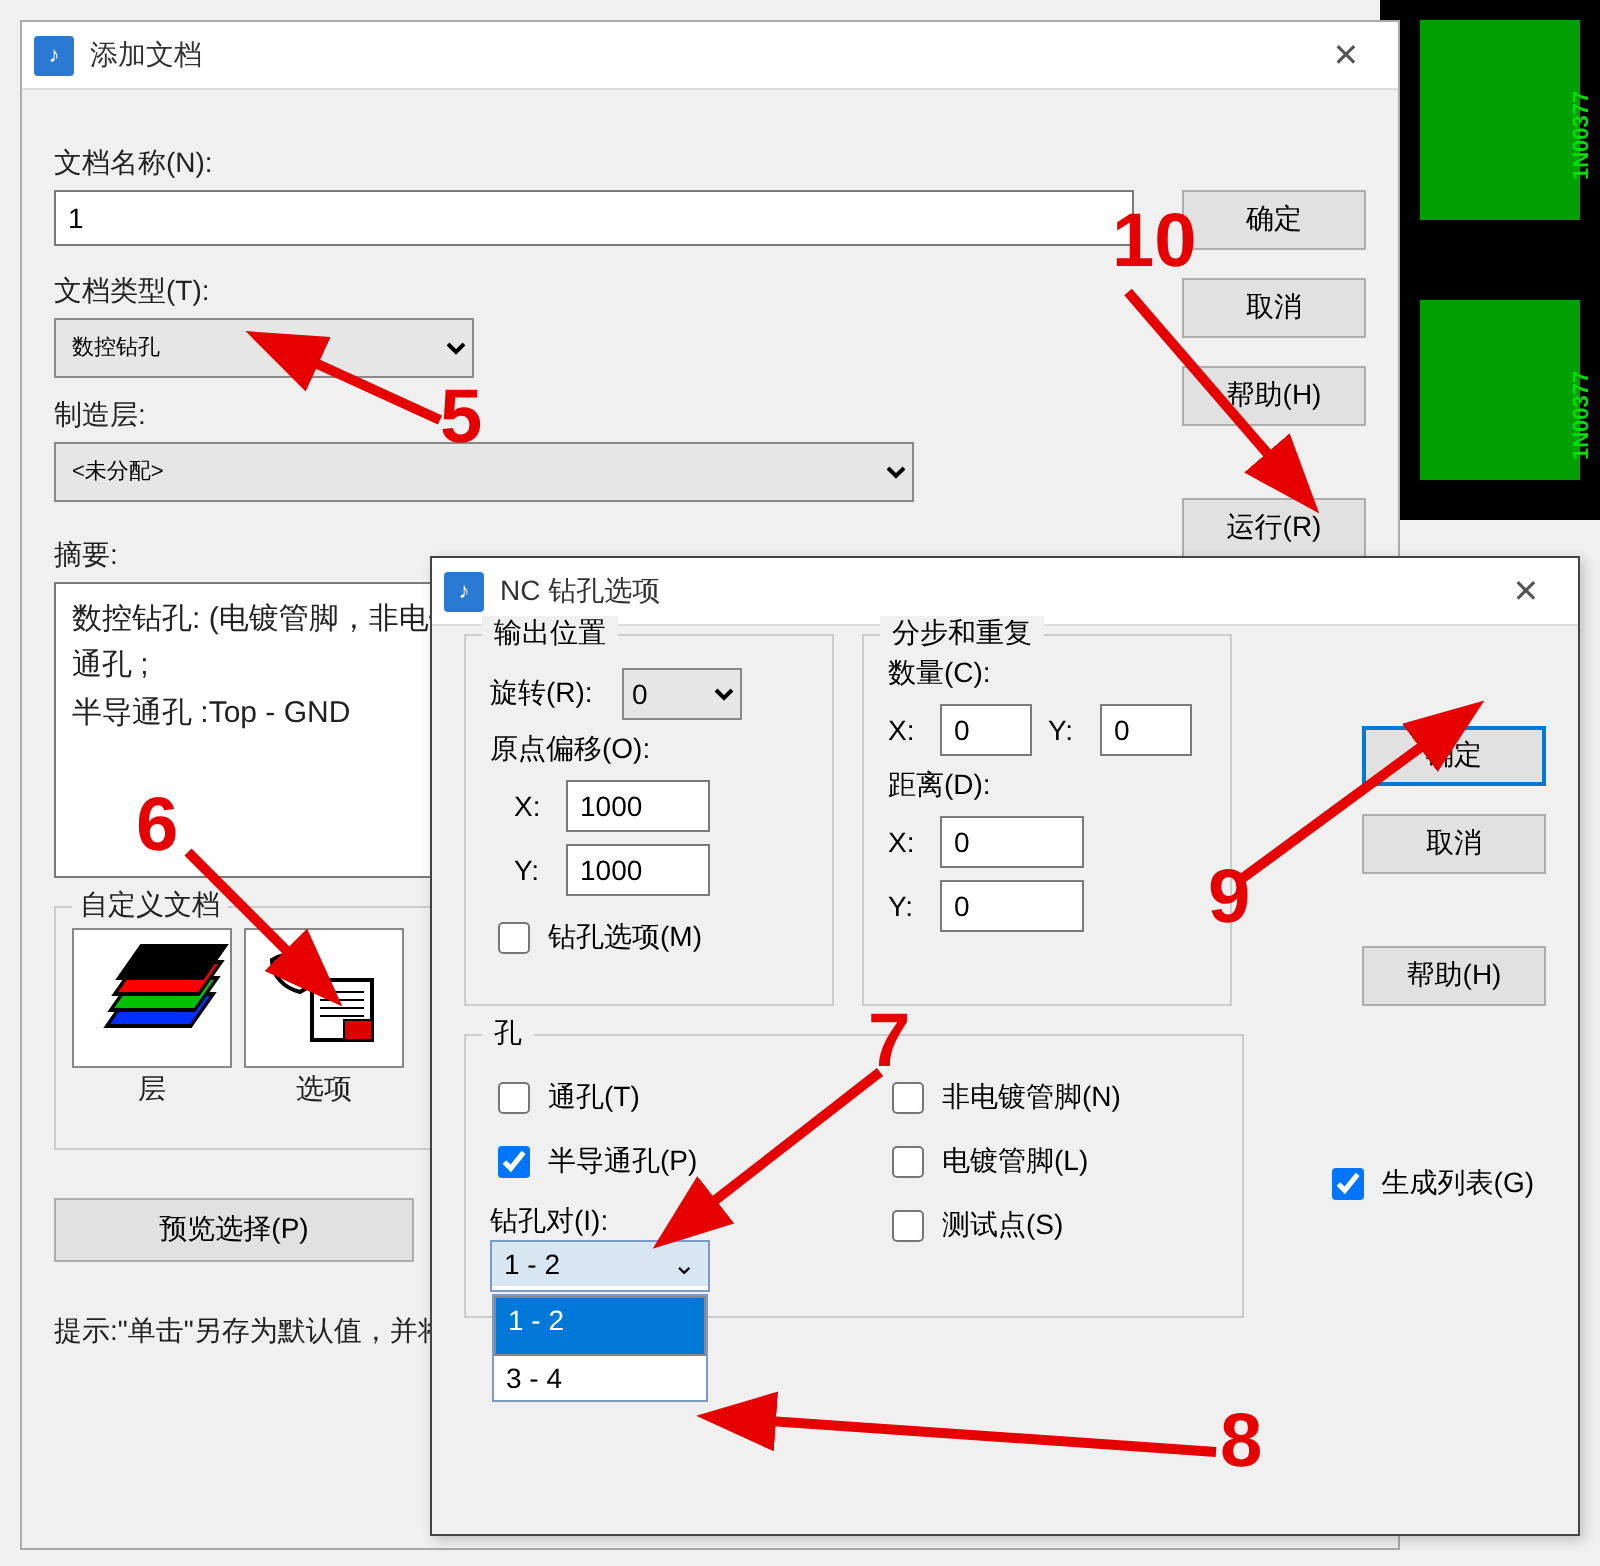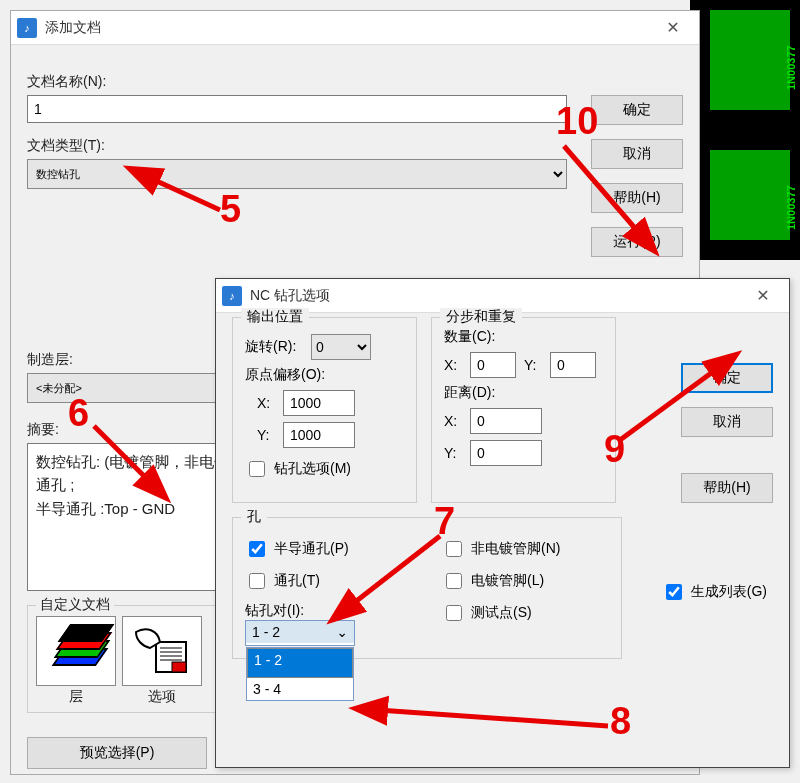--- a/index.html
+++ b/index.html
@@ -14,32 +14,32 @@
   .dlg1 { position: absolute; left: 10px; top: 10px; width: 690px; height: 765px; background: #f0f0f0; border: 1px solid #aaa; z-index: 2; }
   .titlebar { display: flex; align-items: center; height: 34px; background: #fff; border-bottom: 1px solid #ddd; padding: 0 6px; }
   .titlebar-icon { width: 20px; height: 20px; background: #2a7ad4; color: #fff; display: inline-flex; align-items: center; justify-content: center; font-size: 11px; font-weight: bold; border-radius: 2px; margin-right: 8px; }
   .titlebar-title { font-size: 14px; color: #333; flex: 1; }
   .titlebar-close { width: 40px; height: 30px; display: flex; align-items: center; justify-content: center; font-size: 16px; color: #555; cursor: pointer; }
 
   .dlg1-body { padding: 12px 16px; position: relative; font-size: 14px; color: #222; }
   .lbl { display: block; margin: 6px 0 4px; }
   .txt { width: 100%; height: 28px; padding: 2px 6px; font-size: 14px; border: 1px solid #7a7a7a; background: #fff; }
   .sel { width: 100%; height: 30px; font-size: 11px; border: 1px solid #888; background: #e6e6e6; padding: 2px 4px; }
-  .row { display: flex; gap: 14px; flex-direction: column; }
+  .row { display: flex; gap: 14px; }
   .col { flex: 1; }
   
   .right-buttons1 { position: absolute; right: 16px; top: 50px; width: 92px; display: flex; flex-direction: column; gap: 14px; }
   .btn { height: 30px; background: #e1e1e1; border: 1px solid #adadad; font-size: 14px; cursor: pointer; }
   .btn.primary { border: 2px solid #0078d7; }
   
   .main-left { width: 540px; margin-top: 16px; }
   
   .summary-box { width: 410px; height: 148px; border: 1px solid #7a7a7a; background: #fff; padding: 6px 8px; font-size: 15px; line-height: 1.55; overflow: hidden; }
 
-  .custom-group { margin-top: 14px; width: 200px; border: 1px solid #ccc; padding: 6px 8px 6px; position: relative; }
+  .custom-group { margin-top: 14px; width: 200px; border: 1px solid #ccc; padding: 6px 8px 20px; position: relative; }
   .custom-group .grp-label { position: absolute; top: -10px; left: 8px; background: #f0f0f0; padding: 0 4px; font-size: 14px; }
   .icon-btn-row { display: flex; gap: 6px; margin-top: 4px; }
   .icon-btn { width: 80px; height: 70px; border: 1px solid #888; background: #fff; display: flex; align-items: center; justify-content: center; cursor: pointer; position: relative; }
   .icon-lbls { display: flex; gap: 6px; }
   .icon-lbls span { width: 80px; text-align: center; font-size: 14px; margin-top: 2px; }
   
   .preview-btn { margin-top: 24px; width: 180px; height: 32px; }
   .hint { margin-top: 24px; font-size: 14px; line-height: 1.5; }
 
   
@@ -144,21 +144,21 @@
       </div>
 
       <button class="btn preview-btn">预览选择(P)</button>
       <div class="hint">提示:"单击"另存为默认值，并将当前设置保存为文档类型和输出设备的默认设置。</div>
     </div>
 
     <div class="right-buttons1">
       <button class="btn">确定</button>
       <button class="btn">取消</button>
       <button class="btn">帮助(H)</button>
-      <button class="btn" style="">运行(R)</button>
+      <button class="btn" style="margin-top:22px">运行(R)</button>
     </div>
   </div>
 </div>
 
 <div class="dlg2">
   <div class="titlebar">
     <span class="titlebar-icon">♪</span>
     <span class="titlebar-title">NC 钻孔选项</span>
     <span class="titlebar-close">✕</span>
   </div>
@@ -204,26 +204,26 @@
           <input class="small-input" value="0" style="">
         </div>
       </div>
     </div>
 
     <div class="grp" style="width:390px;">
       <span class="grp-title">孔</span>
       <div style="display:flex; gap:30px;">
         <div style="flex:1;">
           <div class="cb">
+              <input type="checkbox" style="">
+              <span>通孔(T)</span>
+            </div>
+          <div class="cb">
               <input type="checkbox" checked="" style="">
               <span>半导通孔(P)</span>
-            </div>
-          <div class="cb">
-              <input type="checkbox" style="">
-              <span>通孔(T)</span>
             </div>
           <div style="margin-top:8px;">钻孔对(I):</div>
           <div class="drill-sel">
             <div class="sel-val">
                 <span>1 - 2</span>
                 <span>⌄</span>
               </div>
             <div class="sel-list">
               <div class="opt sel">1 - 2</div>
               <div class="opt">3 - 4</div>

